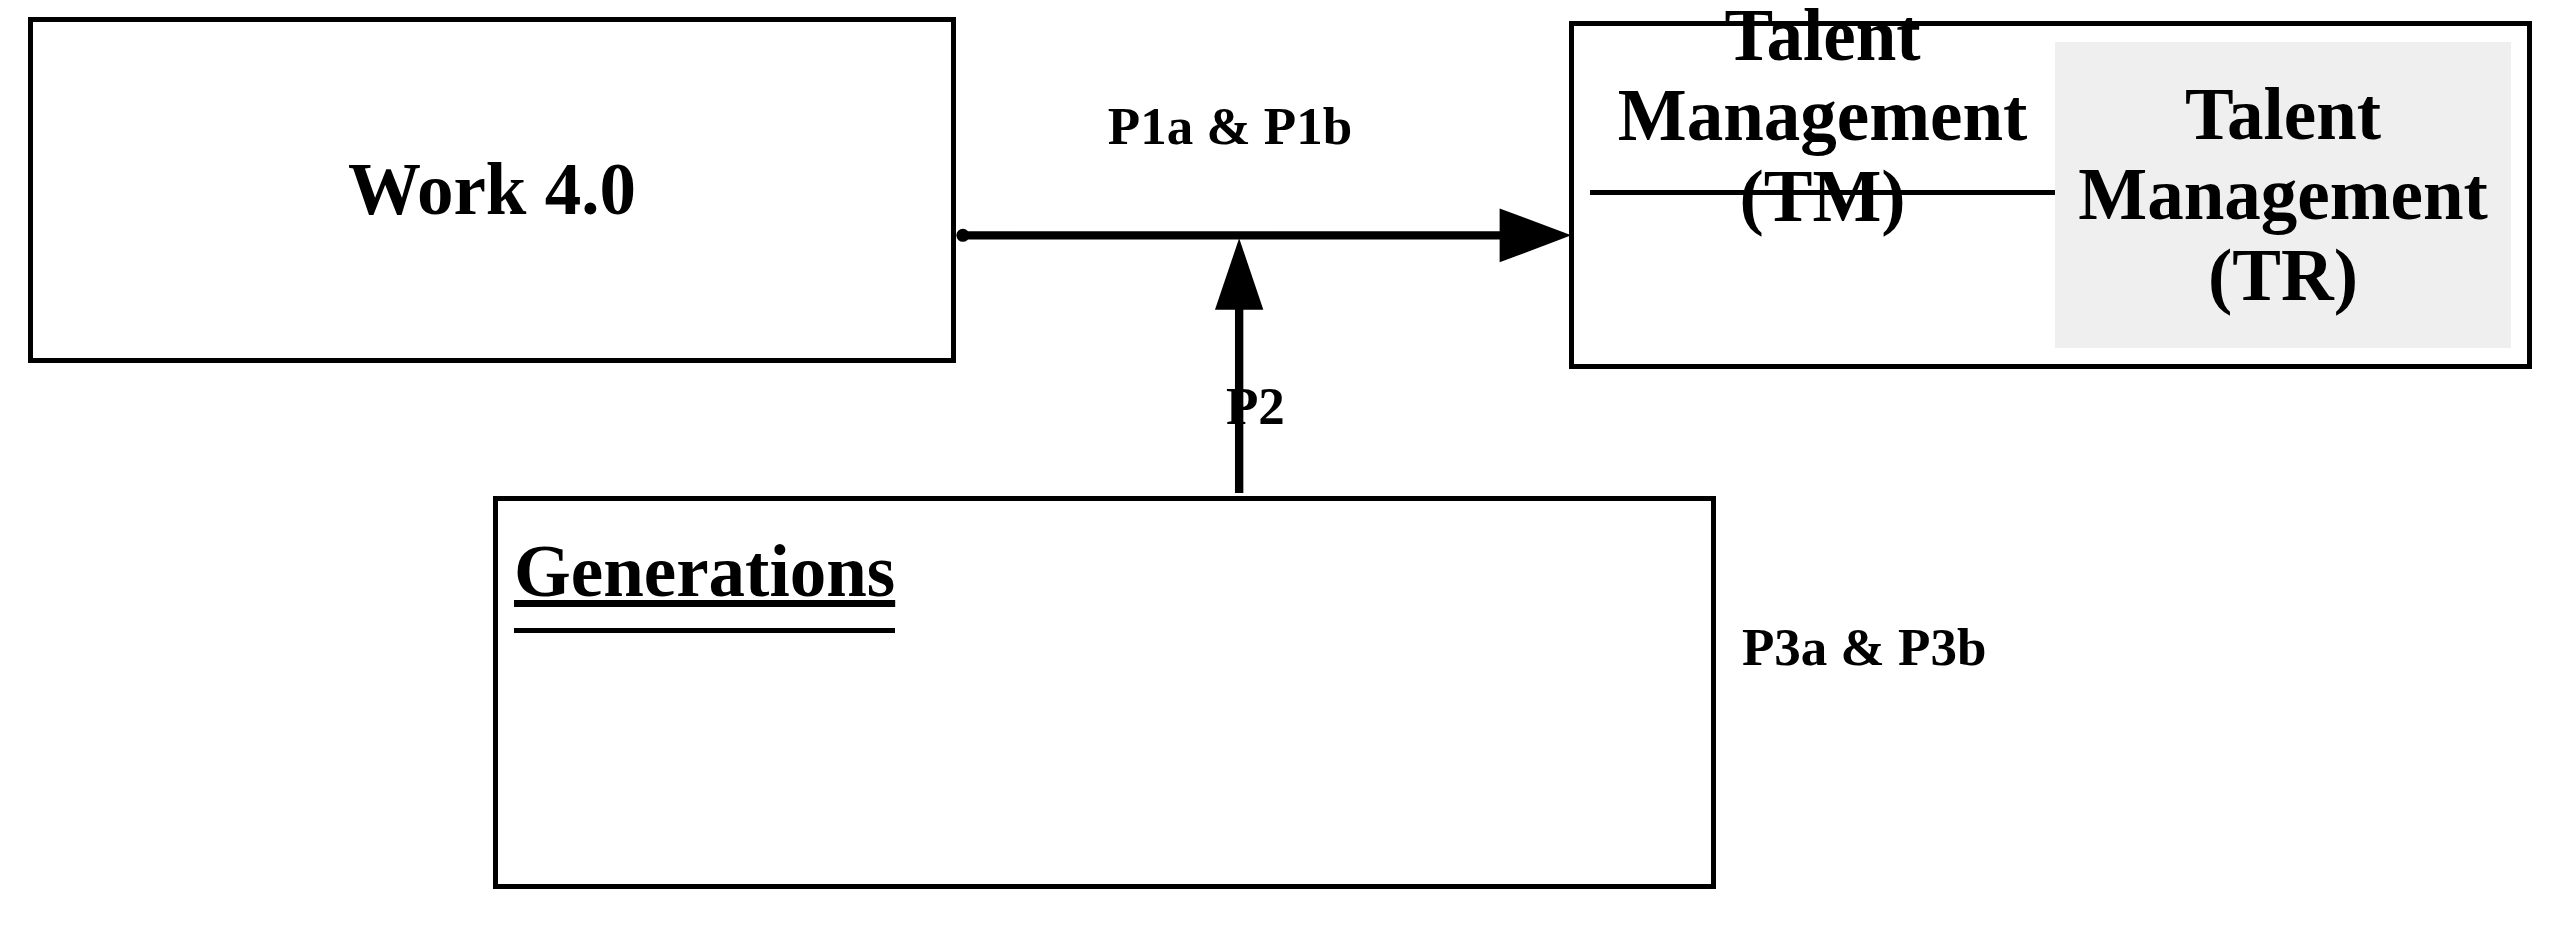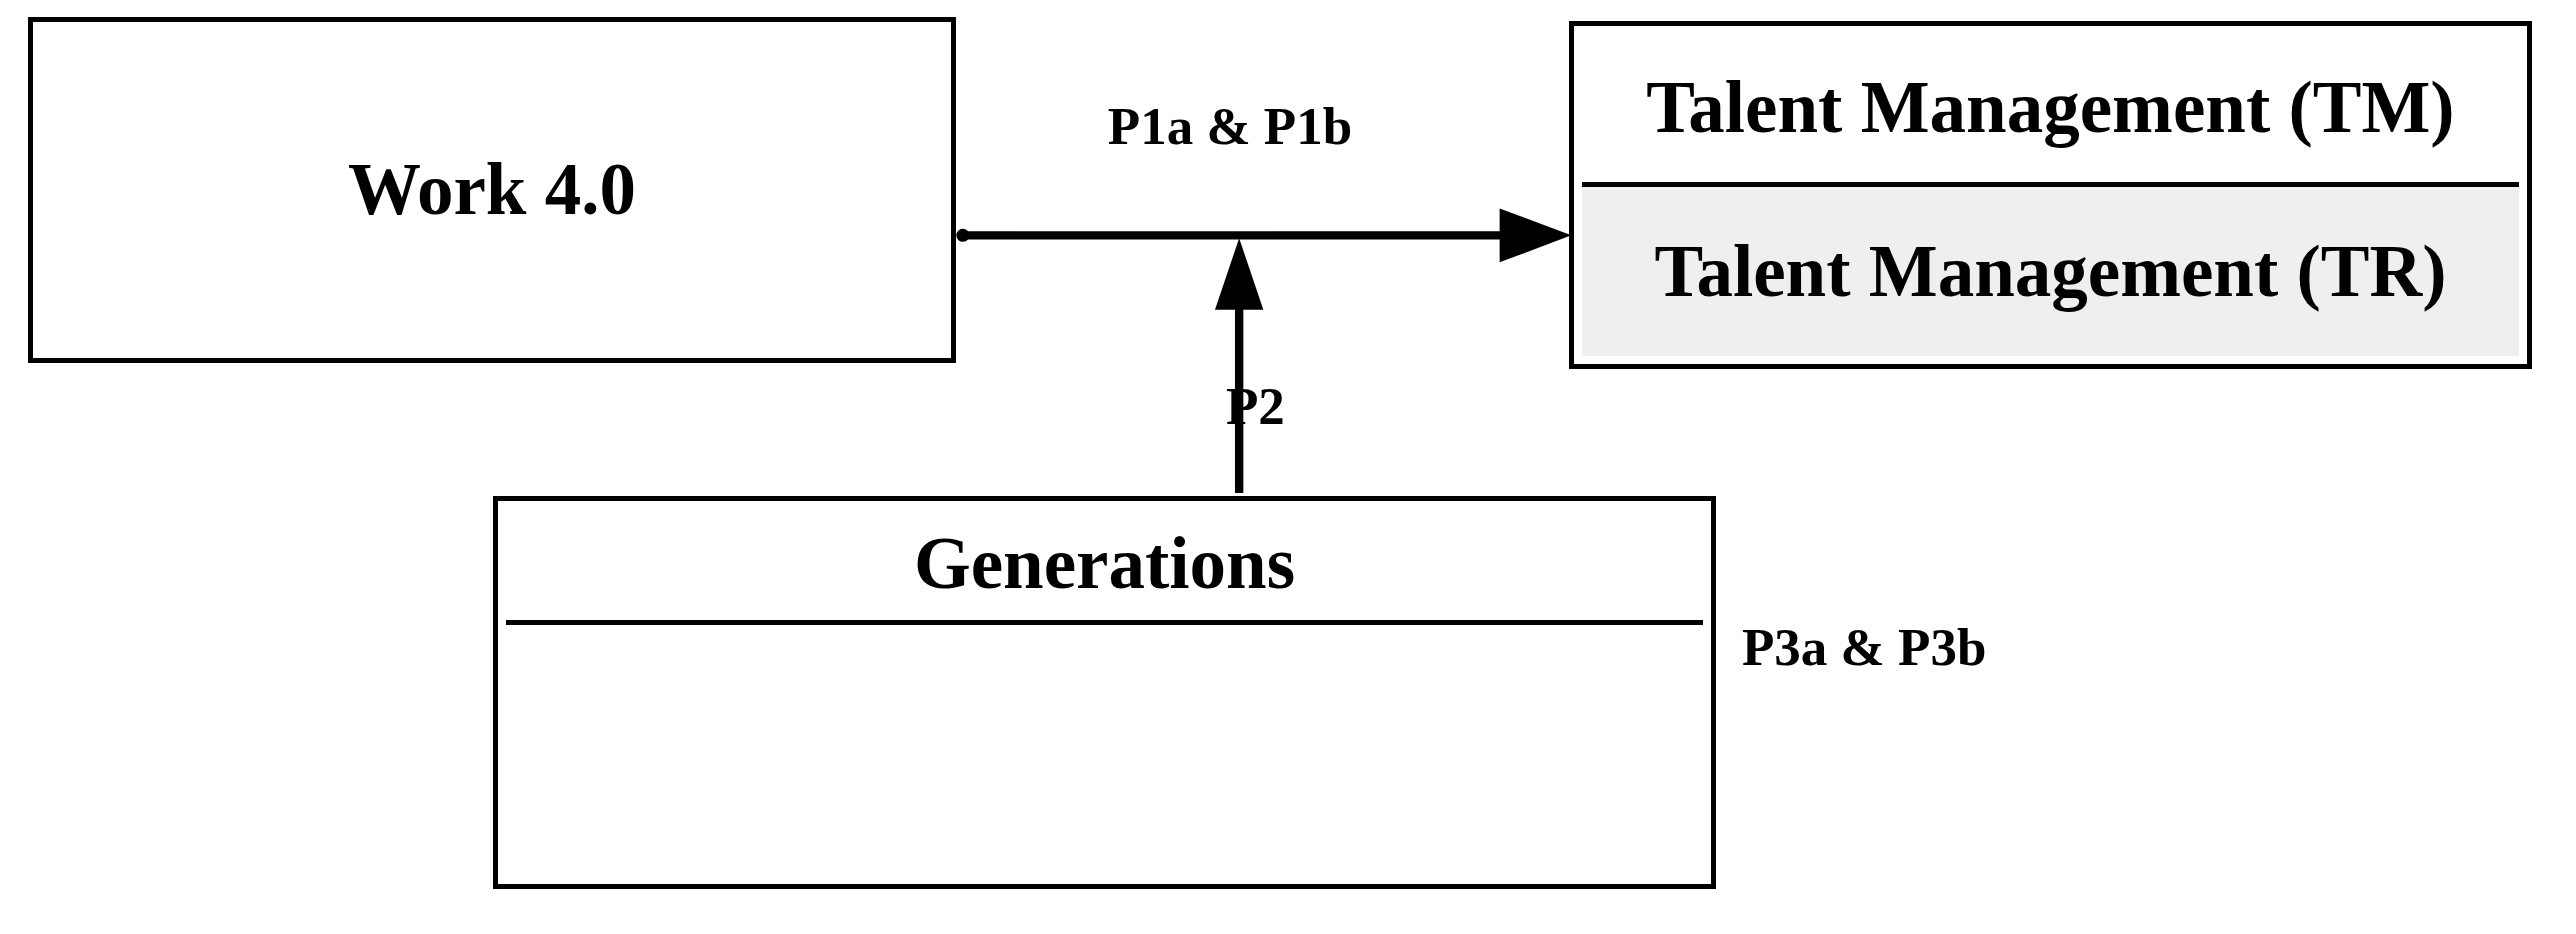--- a/index.html
+++ b/index.html
@@ -23,45 +23,44 @@
     border:5.6px solid var(--line);
     box-sizing:border-box;
     display:flex;
     align-items:center;
     justify-content:center;
     text-align:center;
     font-size:73px;
     line-height:1.1;
   }
   .box.split{
-    flex-direction:column;
     align-items:stretch;
     justify-content:flex-start;
-    padding:8px;
+    padding:16px;
   }
   .sect{
     display:flex;
     align-items:center;
     justify-content:center;
     text-align:center;
     box-sizing:border-box;
   }
   .sect.top{
     border-bottom:5.6px solid var(--line);
     background:var(--background);
   }
   .sect.bottom{
     flex:1 1 auto;
     background:var(--section-fill);
   }
   .work-box{left:28px;top:17px;width:928px;height:346px;}
   .talent-box{left:1569px;top:21.4px;width:963px;height:348px;}
   .talent-box .sect.top{height:153px;}
   .generations-box{left:493px;top:496px;width:1223px;height:393px;}
-  .generations-box .sect.top{height:116px;}
+  .generations-box .sect.top{height:116px;text-decoration:underline;}
   .arrows{
     position:absolute;left:0;top:0;width:2576px;height:934px;
     pointer-events:none;
   }
   .arrows line{stroke:var(--line);stroke-width:9;}
   .arrows .capstart{stroke-linecap:round;}
   .arrows polygon,.arrows circle{fill:var(--line);stroke:none;}
   .lbl{
     position:absolute;
     font-size:53px;

